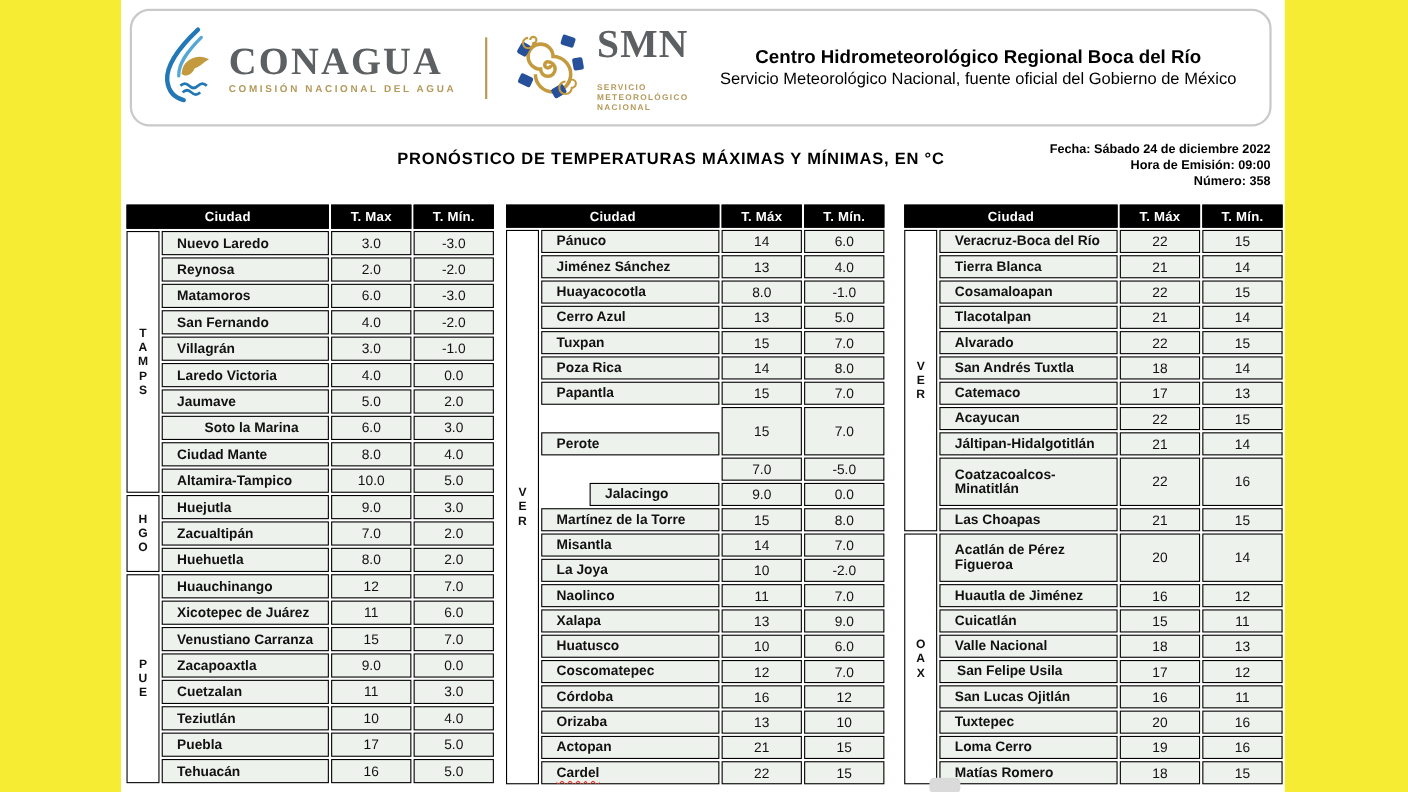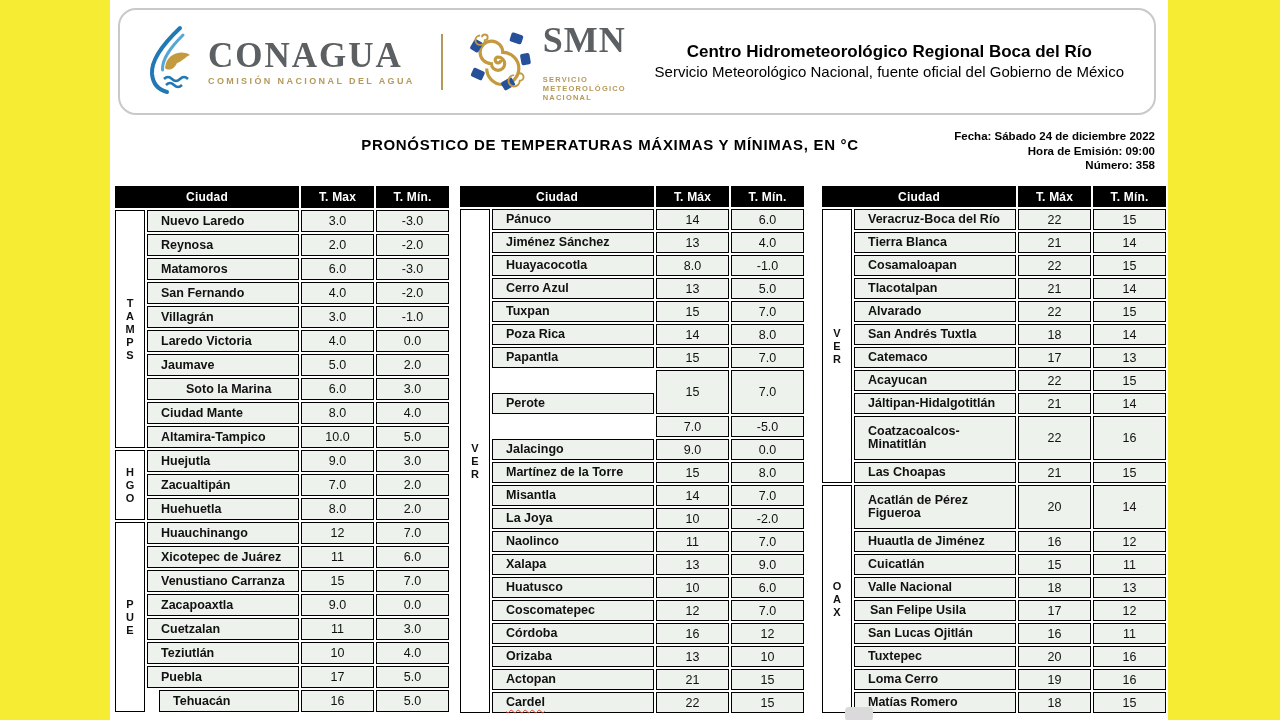--- a/index.html
+++ b/index.html
@@ -217,21 +217,21 @@
       <div class="cell city" style="grid-column: 2;">
         <span>Teziutlán</span>
       </div>
       <div class="cell num" style="grid-column: 3;">10</div>
       <div class="cell num" style="grid-column: 4;">4.0</div>
       <div class="cell city" style="grid-column: 2;">
         <span>Puebla</span>
       </div>
       <div class="cell num" style="grid-column: 3;">17</div>
       <div class="cell num" style="grid-column: 4;">5.0</div>
-      <div class="cell city" style="grid-column: 2; margin-left: 12px;">
+      <div class="cell city" style="grid-column: 2;">
         <span>Tehuacán</span>
       </div>
       <div class="cell num" style="grid-column: 3;">16</div>
       <div class="cell num" style="grid-column: 4;">5.0</div>
     </div>
   <div class="ftable t2">
       <div class="cell hdr" style="grid-column: 1 / 3;">Ciudad</div>
       <div class="cell hdr" style="grid-column: 3;">T. Máx</div>
       <div class="cell hdr" style="grid-column: 4;">T. Mín.</div>
       <div class="cell state" style="grid-area: span 22 / 1;">V
@@ -272,21 +272,21 @@
       </div>
       <div class="cell num" style="grid-column: 3;">15</div>
       <div class="cell num" style="grid-column: 4;">7.0</div>
       <div class="cell num" style="grid-area: span 2 / 3;">15</div>
       <div class="cell num" style="grid-area: span 2 / 4;">7.0</div>
       <div class="cell city" style="grid-column: 2;">
         <span>Perote</span>
       </div>
       <div class="cell num" style="grid-column: 3;">7.0</div>
       <div class="cell num" style="grid-column: 4;">-5.0</div>
-      <div class="cell city" style="grid-column: 2;">
+      <div class="cell city" style="grid-column: 2; margin-left: 44px;">
         <span>Jalacingo</span>
       </div>
       <div class="cell num" style="grid-column: 3;">9.0</div>
       <div class="cell num" style="grid-column: 4;">0.0</div>
       <div class="cell city" style="grid-column: 2;">
         <span>Martínez de la Torre</span>
       </div>
       <div class="cell num" style="grid-column: 3;">15</div>
       <div class="cell num" style="grid-column: 4;">8.0</div>
       <div class="cell city" style="grid-column: 2;">

